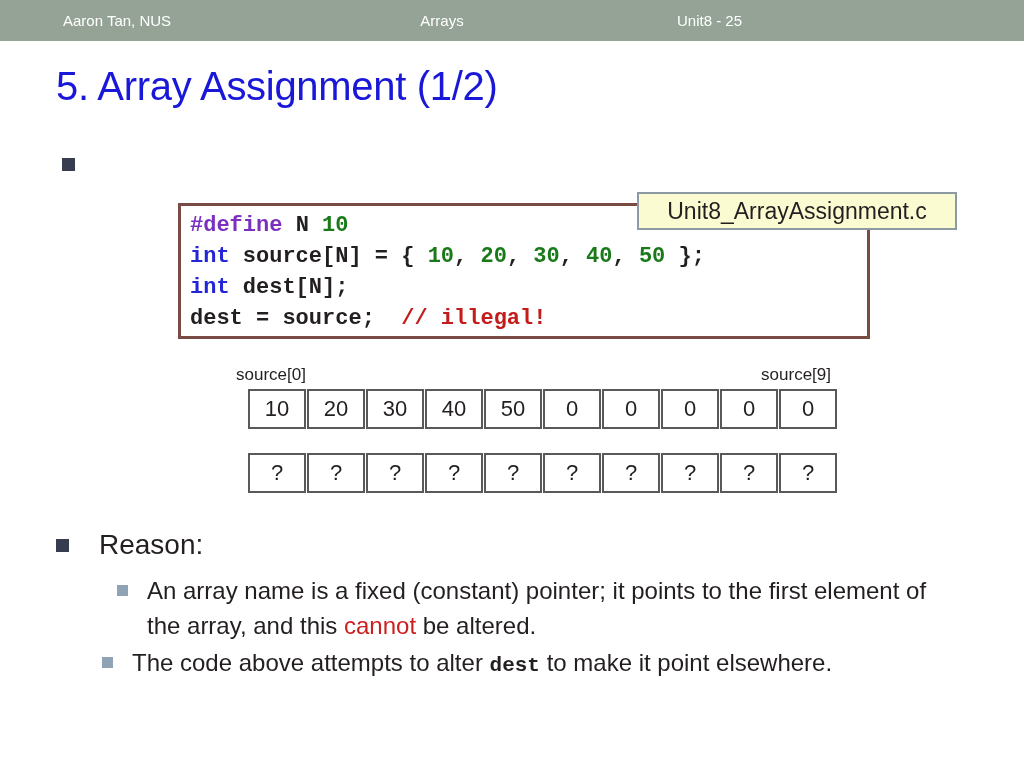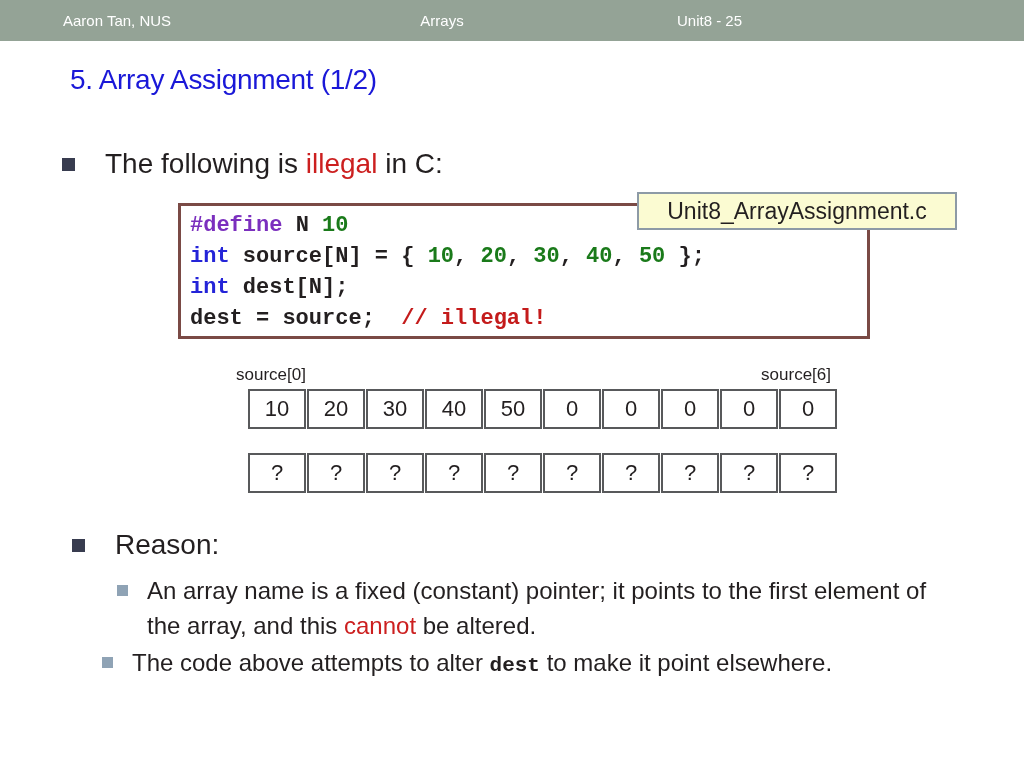--- a/index.html
+++ b/index.html
@@ -30,23 +30,23 @@
     line-height: 41px;
     white-space: nowrap;
   }
   #hdr-author { left: 63px; top: 0; }
   #hdr-topic  { left: 0; top: 0; width: 884px; text-align: center; }
   #hdr-page   { left: 0; top: 0; width: 852px; text-align: right; padding-right: 110px; box-sizing: border-box; }
 
   
   #slide-title {
     position: absolute;
-    left: 70px;
+    left: 56px;
     top: 64px;
-    font-size: 28px;
+    font-size: 40px;
     color: #1a18d8;
     letter-spacing: -0.3px;
     white-space: nowrap;
   }
 
   
   .bullet-row {
     position: absolute;
     display: flex;
     align-items: flex-start;
@@ -79,21 +79,21 @@
   }
   .red { color: #cc1f1f; }
   .uline { }
   .mono-inline {
     font-family: "Liberation Mono", "DejaVu Sans Mono", monospace;
     font-weight: bold;
     font-size: 21px;
   }
 
   #bullet-following { left: 62px; top: 146px; }
-  #bullet-reason    { left: 72px; top: 527px; }
+  #bullet-reason    { left: 56px; top: 527px; }
   #bullet-reason-1  { left: 117px; top: 573px; width: 840px; }
   #bullet-reason-2  { left: 102px; top: 645px; width: 840px; }
 
   
   #code-box {
     position: absolute;
     left: 178px;
     top: 203px;
     width: 692px;
     height: 136px;
@@ -183,34 +183,33 @@
 <div id="header-bar">
   <div class="hdr-text" id="hdr-author">Aaron Tan, NUS</div>
   <div class="hdr-text" id="hdr-topic">Arrays</div>
   <div class="hdr-text" id="hdr-page">Unit8 - 25</div>
 </div>
 
 <div id="slide-title">5. Array Assignment (1/2)</div>
 
 <div class="bullet-row" id="bullet-following">
   <span class="sq sq-l1"></span>
-  <span class="b-l1-text"><span>The following is </span><span class="red">illegal</span><span> in C:</span></span>
 </div>
 
 <div id="code-box"></div>
 <div id="code-text"><div><span class="c-pre">#define </span><span class="c-pln">N </span><span class="c-num">10</span></div><div><span class="c-kw">int </span><span class="c-pln">source[N] = { </span><span class="c-num">10</span><span class="c-pln">, </span><span class="c-num">20</span><span class="c-pln">, </span><span class="c-num">30</span><span class="c-pln">, </span><span class="c-num">40</span><span class="c-pln">, </span><span class="c-num">50</span><span class="c-pln"> };</span></div><div><span class="c-kw">int </span><span class="c-pln">dest[N];</span></div><div><span class="c-pln">dest = source;  </span><span class="c-com">// illegal!</span></div></div>
 
 <div id="file-callout">
   <span>Unit8_ArrayAssignment.c</span>
 </div>
 
 <div class="array-block" id="arr-source">
   <div class="arr-labels">
     <span class="arr-label lbl-left">source[0]</span>
-    <span class="arr-label lbl-right">source[6]</span>
+    <span class="arr-label lbl-right">source[9]</span>
   </div>
   <div class="arr-cells">
       <div class="cell">10</div>
       <div class="cell">20</div>
       <div class="cell">30</div>
       <div class="cell">40</div>
       <div class="cell">50</div>
       <div class="cell">0</div>
       <div class="cell">0</div>
       <div class="cell">0</div>

